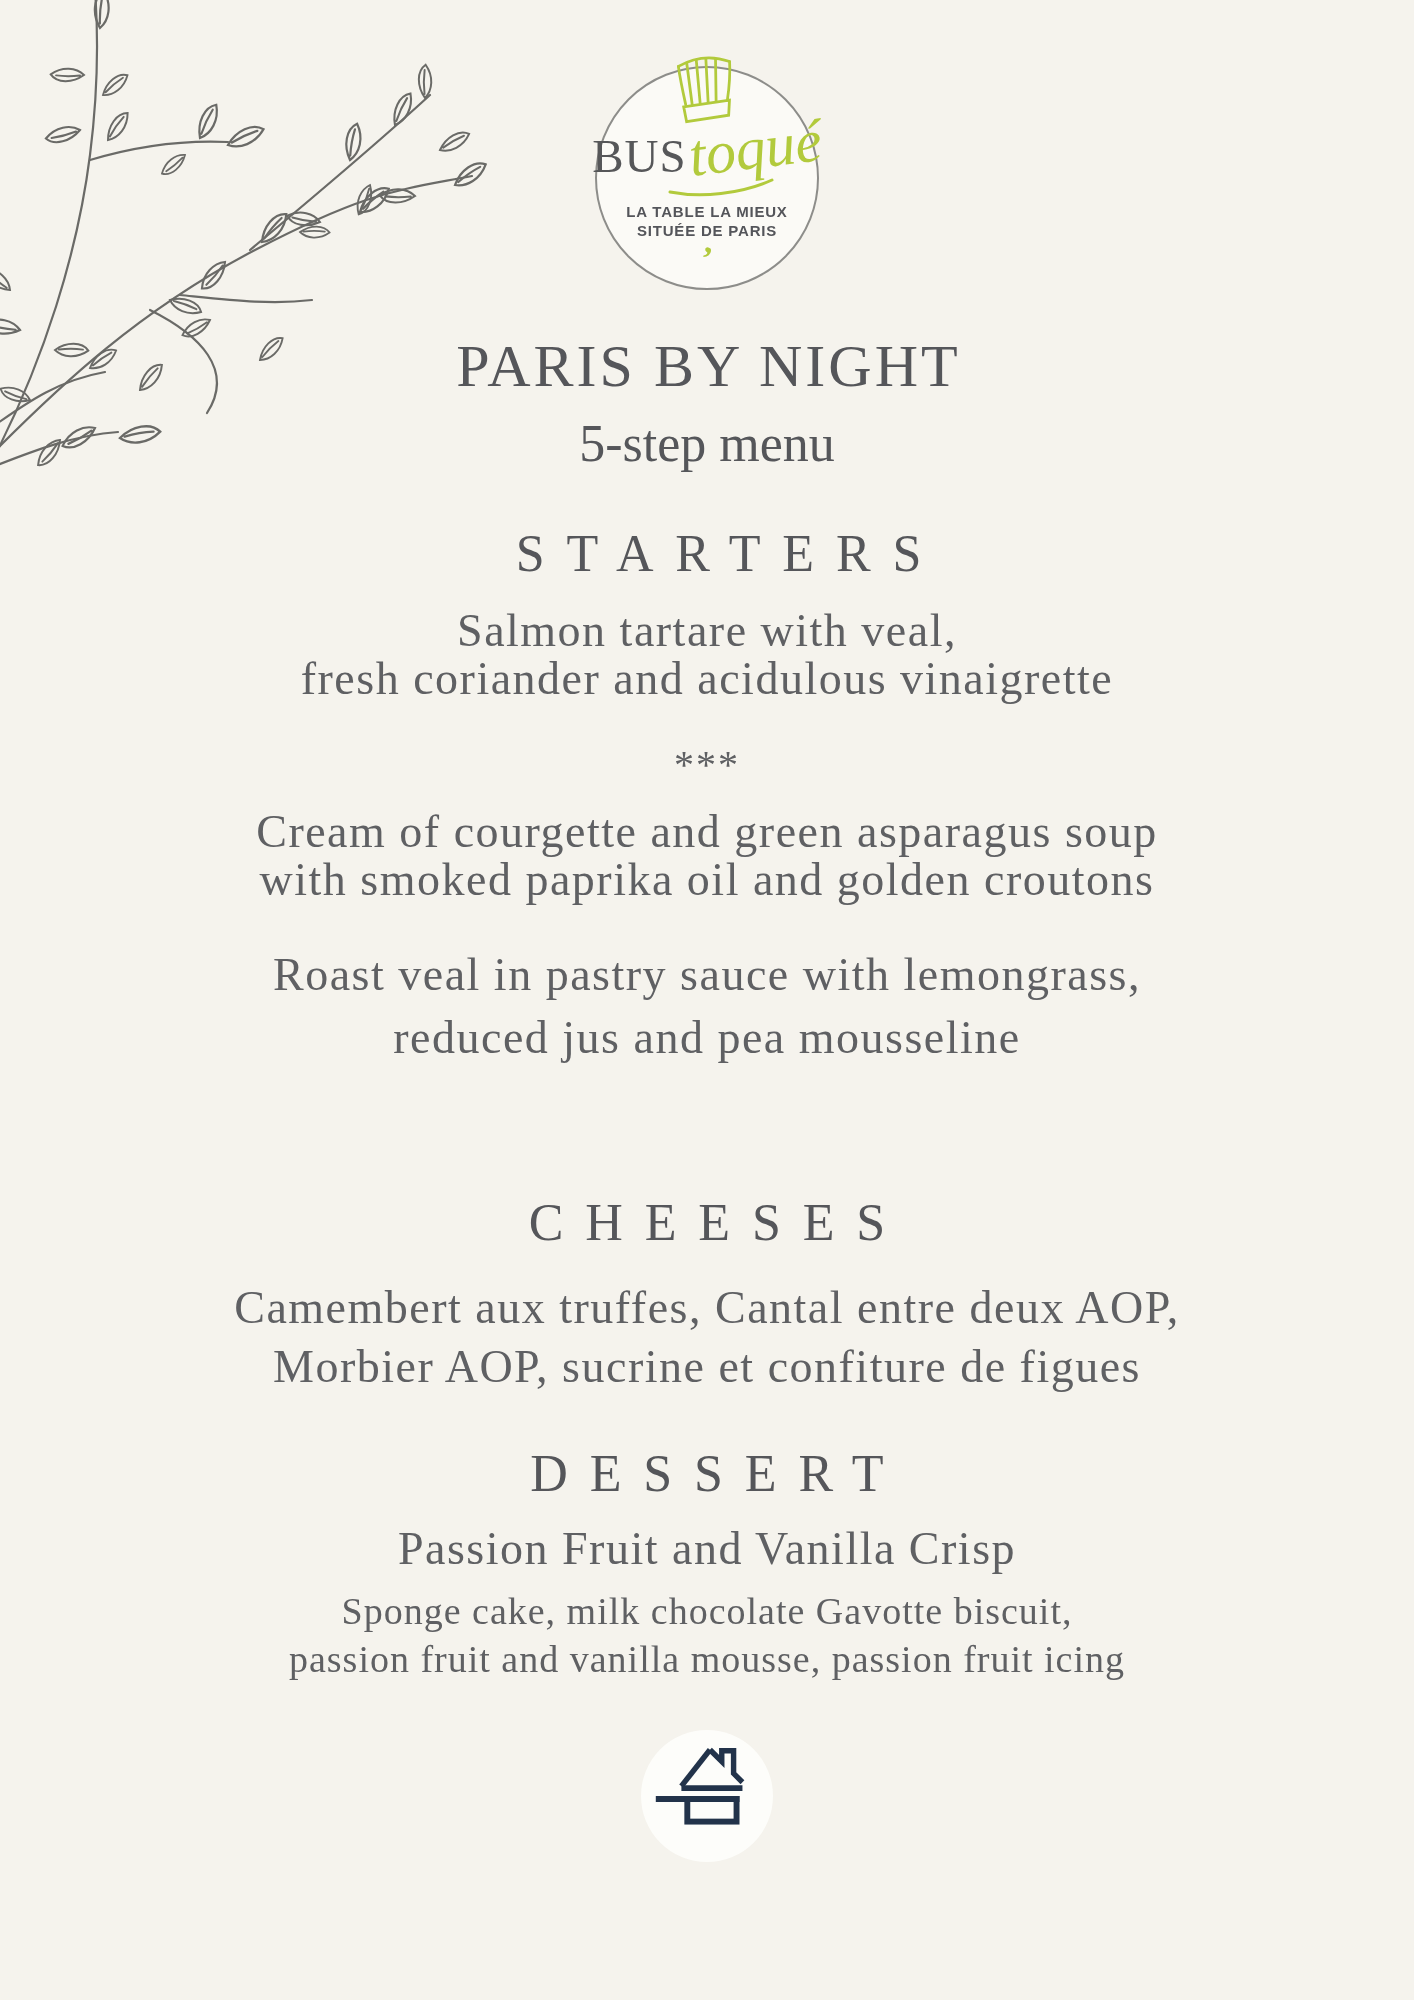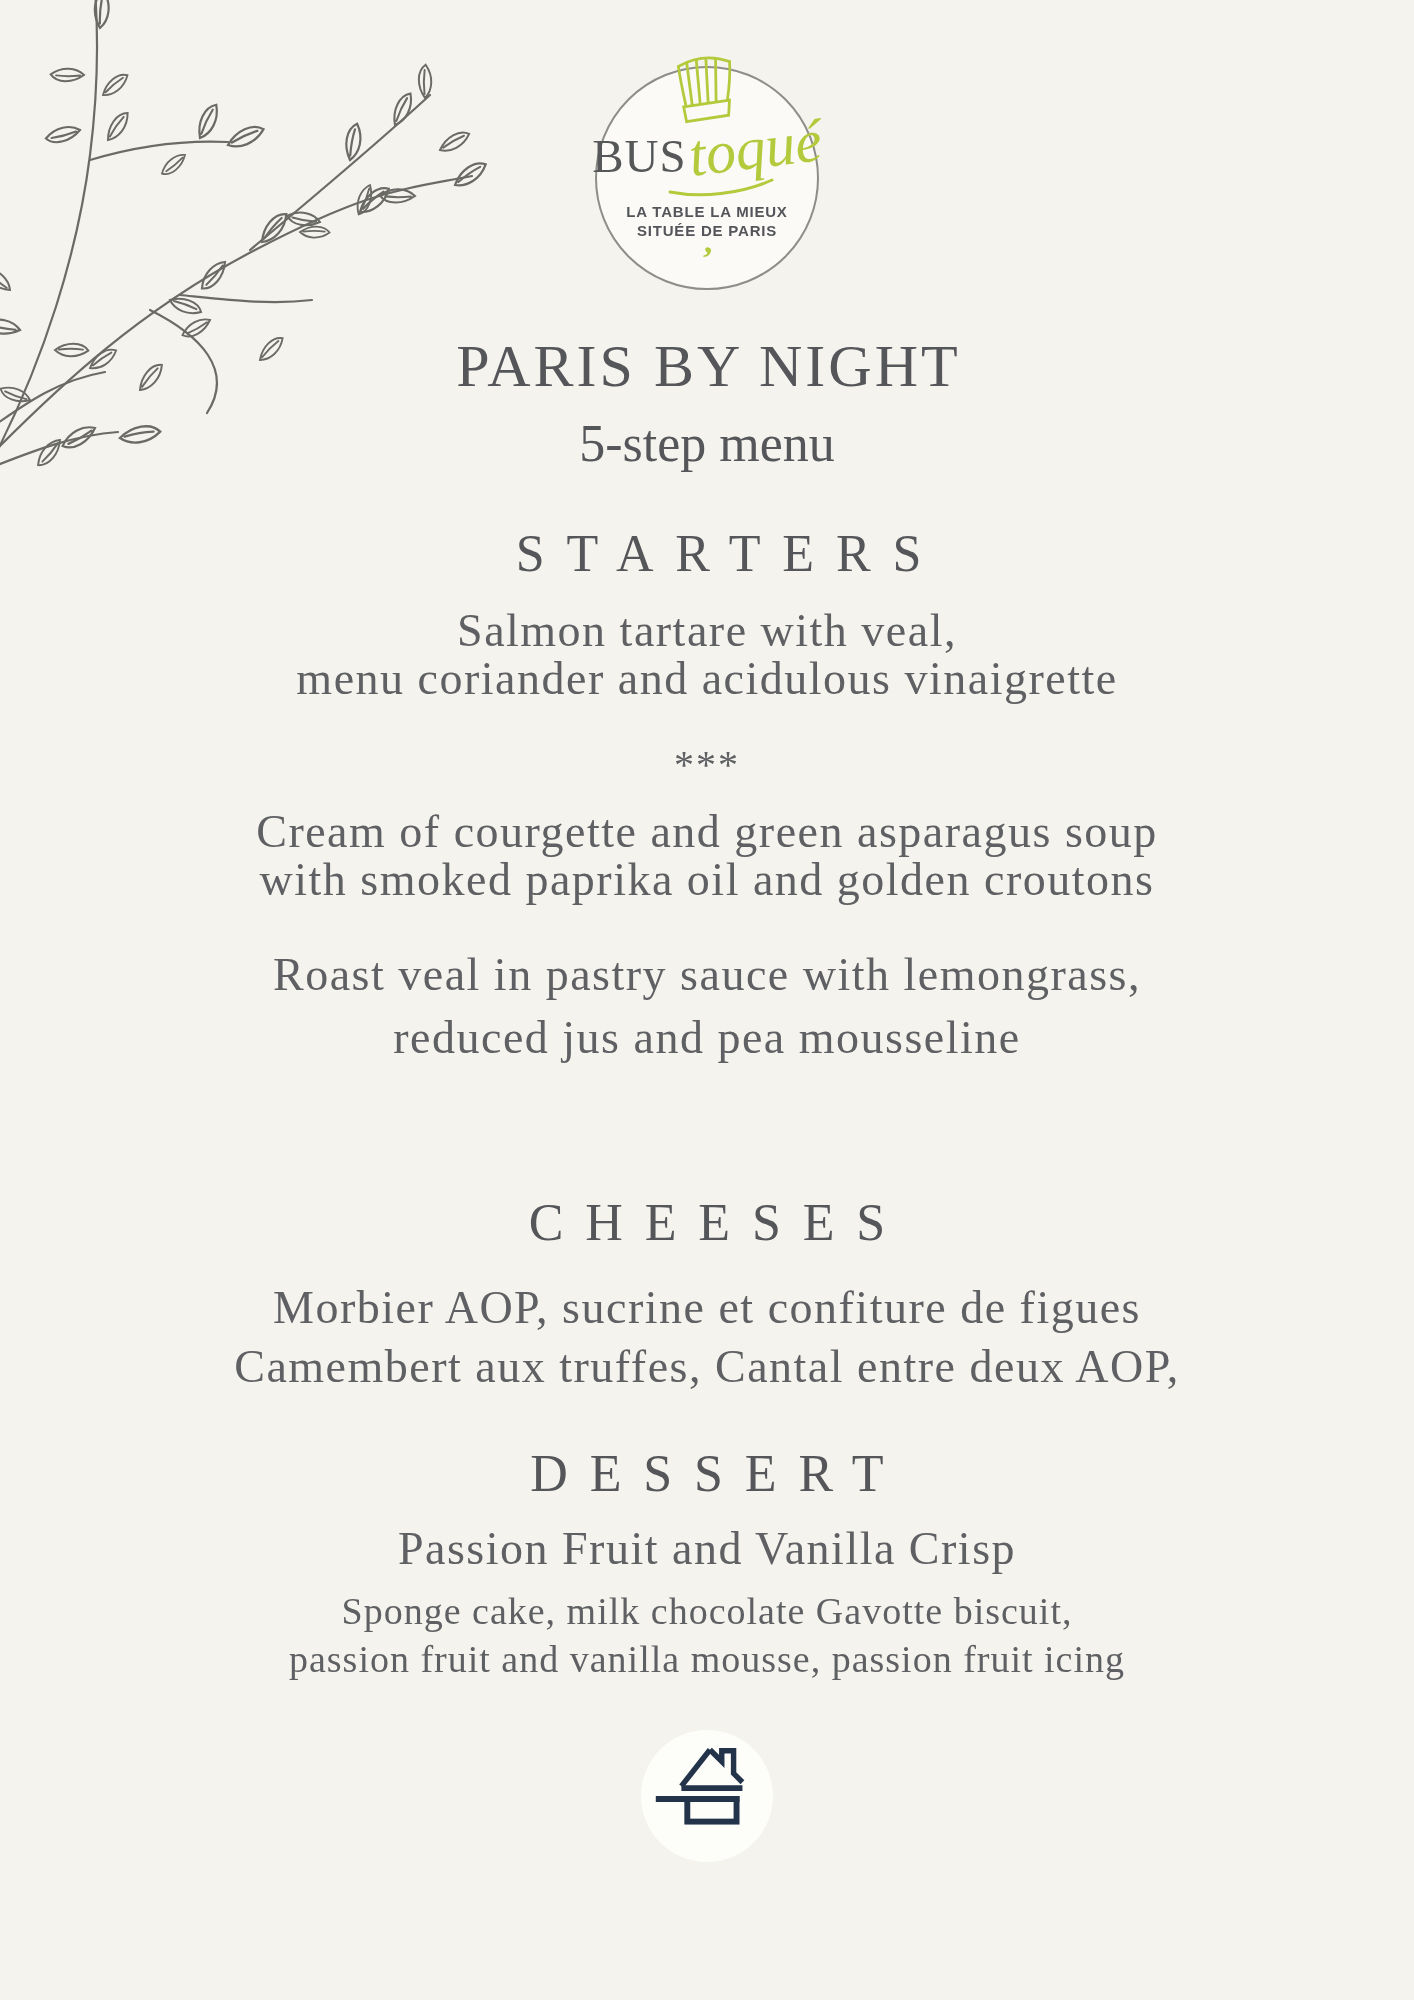--- a/index.html
+++ b/index.html
@@ -212,37 +212,37 @@
       <div class="apostrophe">’</div>
     </div>
   </div>
 
   <h1 class="page-title">PARIS BY NIGHT</h1>
   <div class="page-subtitle">5-step menu</div>
 
   <h2 class="section-heading h-starters">STARTERS</h2>
   <div class="starters-item">
     <div class="menu-line">Salmon tartare with veal,</div>
-    <div class="menu-line">menu coriander and acidulous vinaigrette</div>
+    <div class="menu-line">fresh coriander and acidulous vinaigrette</div>
   </div>
   <div class="separator">***</div>
   <div class="soup-item">
     <div class="menu-line">Cream of courgette and green asparagus soup</div>
     <div class="menu-line">with smoked paprika oil and golden croutons</div>
   </div>
 
   <div class="dish-item">
     <div class="menu-line">Roast veal in pastry sauce with lemongrass,</div>
     <div class="menu-line">reduced jus and pea mousseline</div>
   </div>
 
   <h2 class="section-heading h-cheeses">CHEESES</h2>
   <div class="cheese-item">
+    <div class="menu-line">Camembert aux truffes, Cantal entre deux AOP,</div>
     <div class="menu-line">Morbier AOP, sucrine et confiture de figues</div>
-    <div class="menu-line">Camembert aux truffes, Cantal entre deux AOP,</div>
   </div>
 
   <h2 class="section-heading h-dessert">DESSERT</h2>
   <div class="menu-line dessert-title">Passion Fruit and Vanilla Crisp</div>
   <div class="dessert-sub">
     <div>Sponge cake, milk chocolate Gavotte biscuit,</div>
     <div>passion fruit and vanilla mousse, passion fruit icing</div>
   </div>
 
   <div class="footer-logo">

